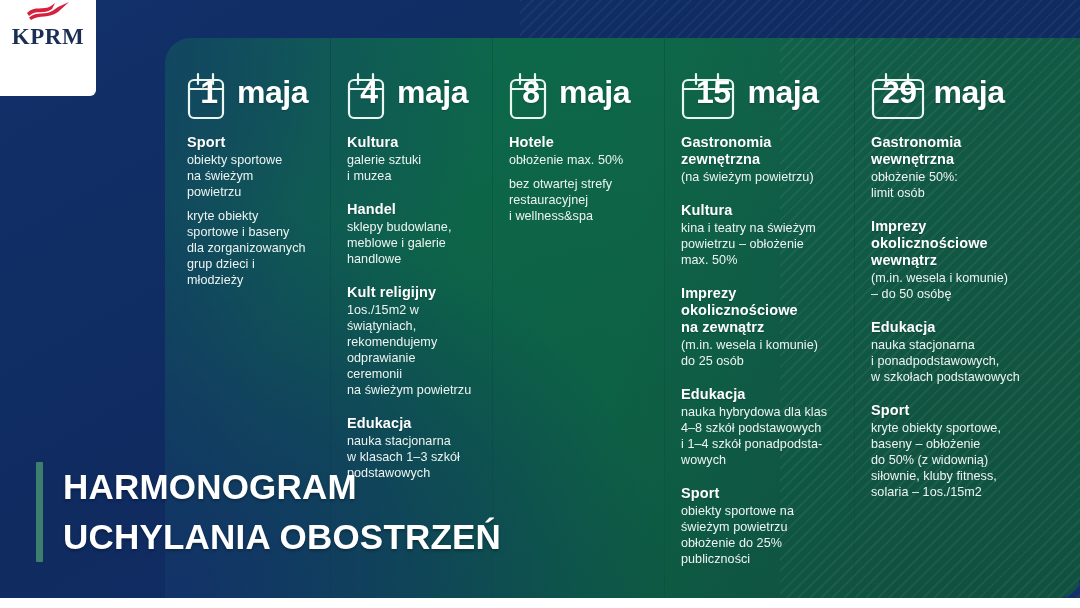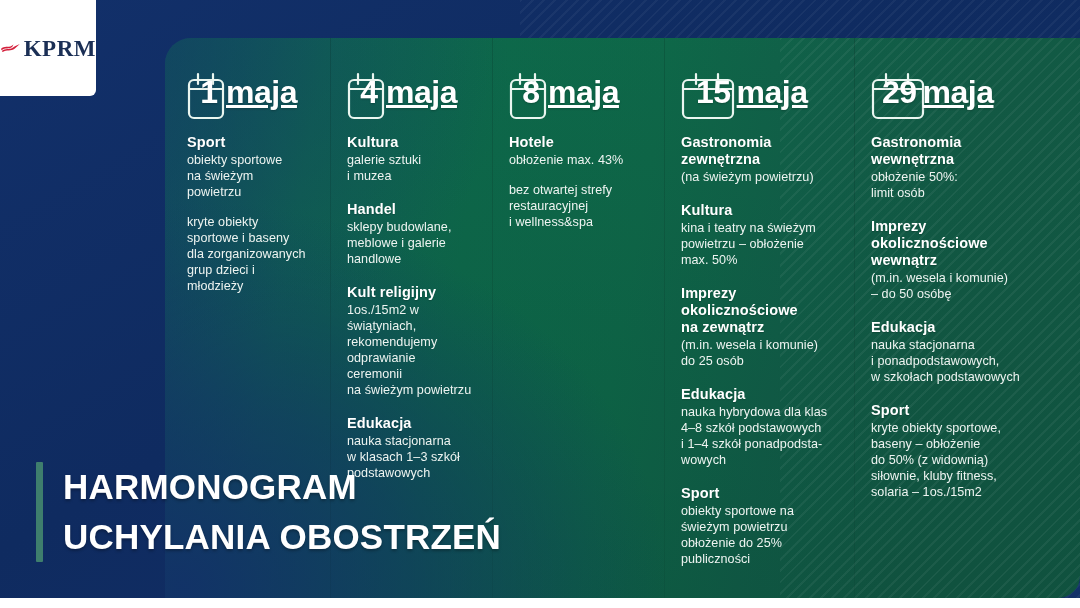--- a/index.html
+++ b/index.html
@@ -25,21 +25,21 @@
       rgba(255,255,255,0) 8px);
   }
   .bottom-strip{
     position:absolute;left:0;bottom:0;width:1080px;height:10px;background:#ffffff;
   }
 
   
   .logo-card{
     position:absolute;left:0;top:0;width:96px;height:96px;background:#ffffff;
     border-bottom-right-radius:6px;
-    display:flex;flex-direction:row;align-items:center;justify-content:center;
+    display:flex;flex-direction:column;align-items:center;
     gap:3px;
   }
   .logo-flag{width:46px;height:22px;display:block;}
   .logo-text{
     font-size:23px;font-weight:700;letter-spacing:0.5px;color:#1b2f55;
     font-family:"Liberation Serif","DejaVu Serif",serif;line-height:1;
   }
 
   
   .panel{
@@ -92,36 +92,36 @@
     font-size:32px;font-weight:700;color:#ffffff;
     letter-spacing:-0.5px;line-height:44px;
     white-space:nowrap;
     text-shadow:0 1px 2px rgba(0,0,0,0.22);
     display:flex;align-items:baseline;
   }
   .date-num{
     display:inline-block;min-width:22px;text-align:center;
     padding:0 4px 0 5px;
   }
-  .date-word{margin-left:2px;text-decoration:underline;}
+  .date-word{margin-left:13px;}
 
   
   .entry{margin-bottom:17px;}
   .entry h3{
     margin:8px 0 1px 0;
     font-size:14.5px;font-weight:700;color:#ffffff;
     line-height:17px;letter-spacing:0.1px;
     text-shadow:0 1px 1px rgba(0,0,0,0.18);
   }
   .entry p{
     margin:0;
     font-size:12.6px;font-weight:400;color:#eef4f1;
     line-height:16px;letter-spacing:0.05px;
   }
-  .entry p.gap{margin-top:14px;}
+  .entry p.gap{margin-top:8px;}
 
   
   .title-wrap{
     position:absolute;left:36px;bottom:46px;
     display:flex;align-items:stretch;gap:20px;z-index:5;
   }
   .title-bar{width:7px;background:#3e7e6d;border-radius:1px;}
   .title-lines{
     font-size:35px;font-weight:700;color:#ffffff;
     line-height:50px;letter-spacing:0.2px;
@@ -215,21 +215,21 @@
               <line x1="11" y1="2" x2="11" y2="12" stroke="#eaf6f0" stroke-width="2.2" stroke-linecap="round"></line>
               <line x1="26" y1="2" x2="26" y2="12" stroke="#eaf6f0" stroke-width="2.2" stroke-linecap="round"></line>
             </svg>
             <div class="date-label" style="padding-left: 6px;">
               <span class="date-num">8</span>
               <span class="date-word">maja</span>
             </div>
           </div>
           <div class="entry">
             <h3>Hotele</h3>
-            <p>obłożenie max. 43%</p>
+            <p>obłożenie max. 50%</p>
             <p class="gap">bez otwartej strefy</p>
             <p>restauracyjnej</p>
             <p>i wellness&amp;spa</p>
           </div>
         </div>
         <div class="col col-4">
           <div class="date-head">
             <svg class="cal-ico" width="56" height="50" viewBox="0 0 56 50">
               <rect x="2" y="8" width="50" height="38" rx="5" ry="5" fill="none" stroke="#eaf6f0" stroke-width="2.2"></rect>
               <line x1="2" y1="17" x2="52" y2="17" stroke="#eaf6f0" stroke-width="2"></line>

